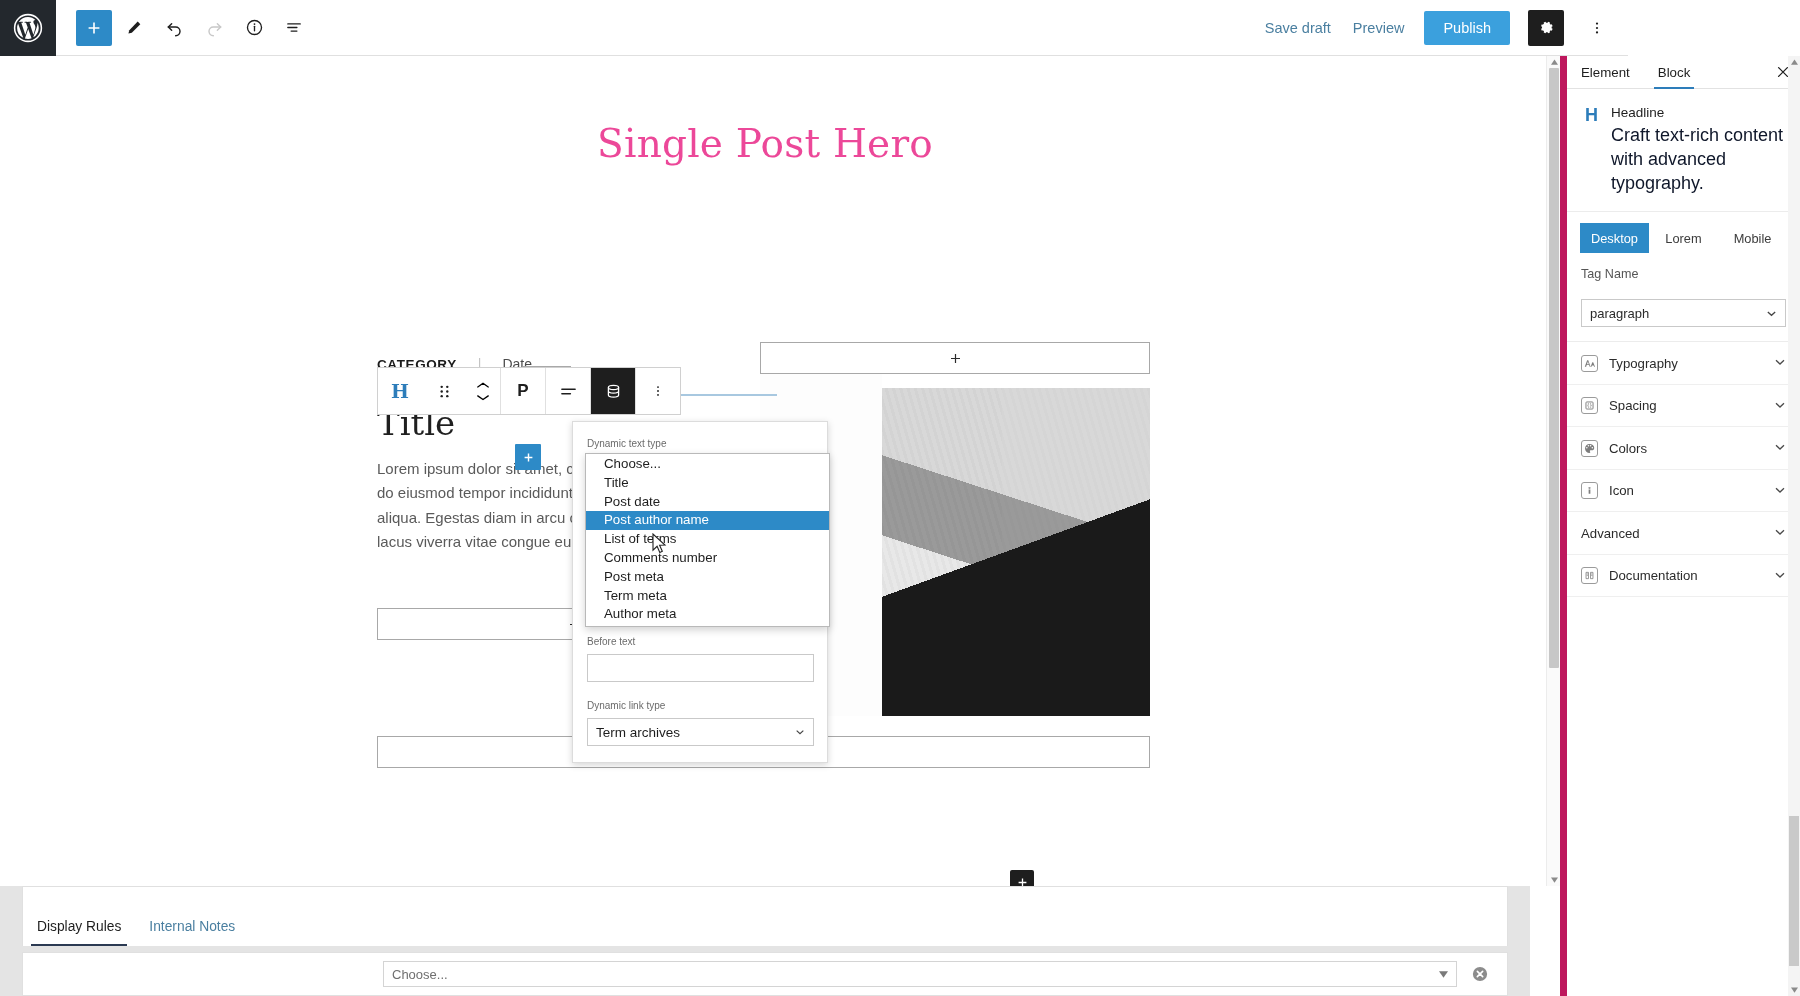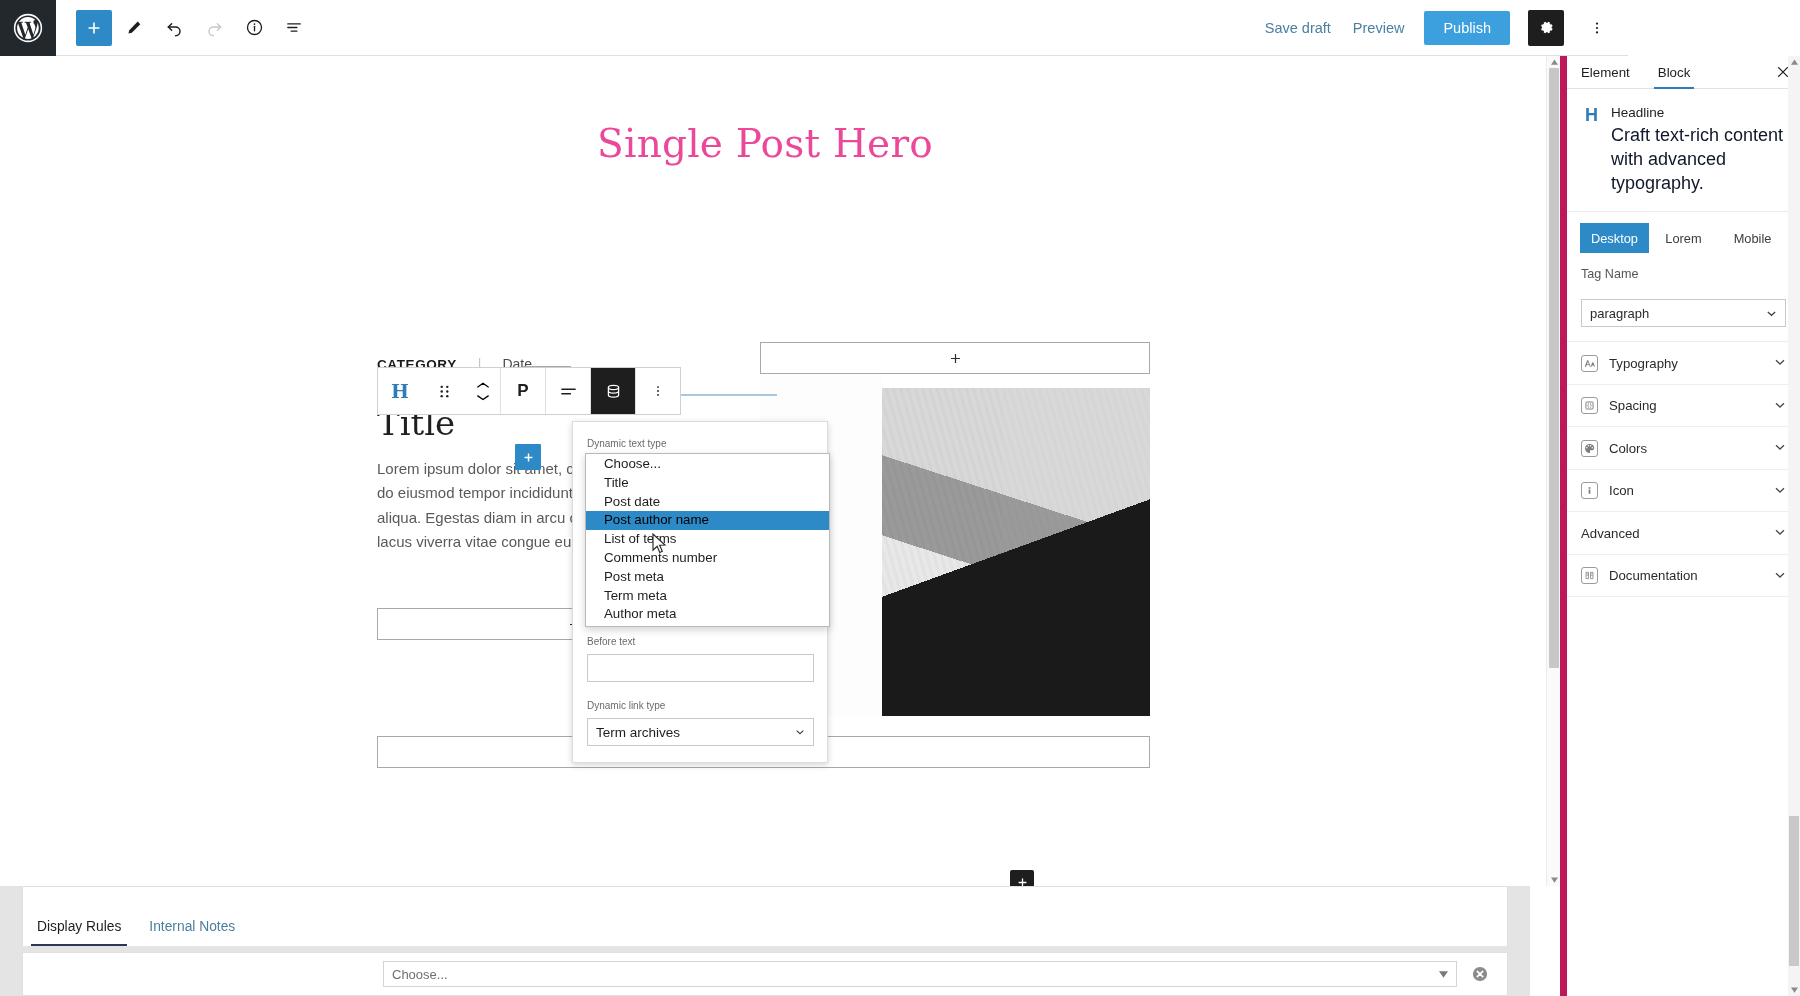--- a/index.html
+++ b/index.html
@@ -173,21 +173,21 @@
   
   .dd-list {
     position: absolute; left: 585px; top: 397px; width: 245px;
     background: #fff; border: 1px solid #b9b9b9;
     box-shadow: 0 3px 8px rgba(0,0,0,.18); z-index: 70; padding: 1px 0 2px 0;
   }
   .dd-item {
     font-size: 13.3px; color: #1e1e1e; padding: 1px 0 1px 18px;
     line-height: 16.8px; cursor: pointer; white-space: nowrap;
   }
-  .dd-item.sel { background: #2d8ac7; color: #000000; }
+  .dd-item.sel { background: #2d8ac7; color: #ffffff; }
   .cursor-arrow { position: absolute; left: 652px; top: 477px; z-index: 80; }
 
   
   .rsb {
     position: absolute; top: 56px; right: 0; width: 240px; height: 940px;
     background: #fff; border-left: 7px solid #be185d;
   }
   .rsb-tabs {
     height: 33px; display: flex; align-items: stretch; border-bottom: 1px solid #e2e2e2;
     position: relative;

